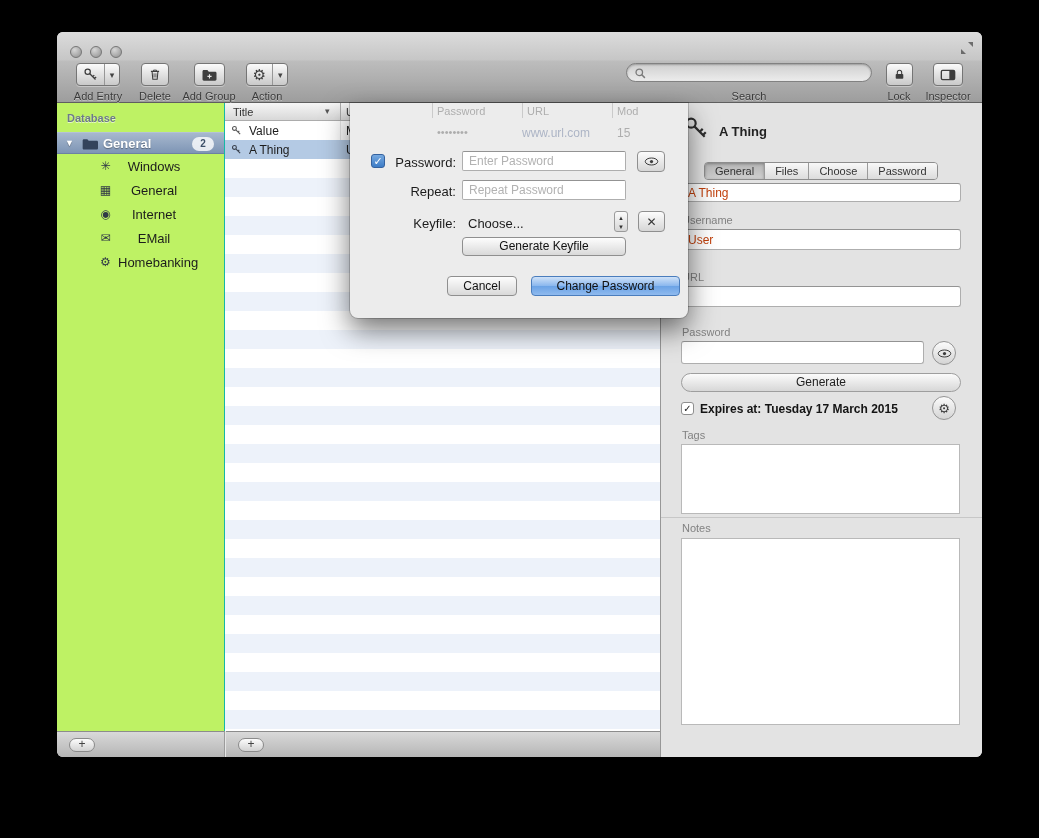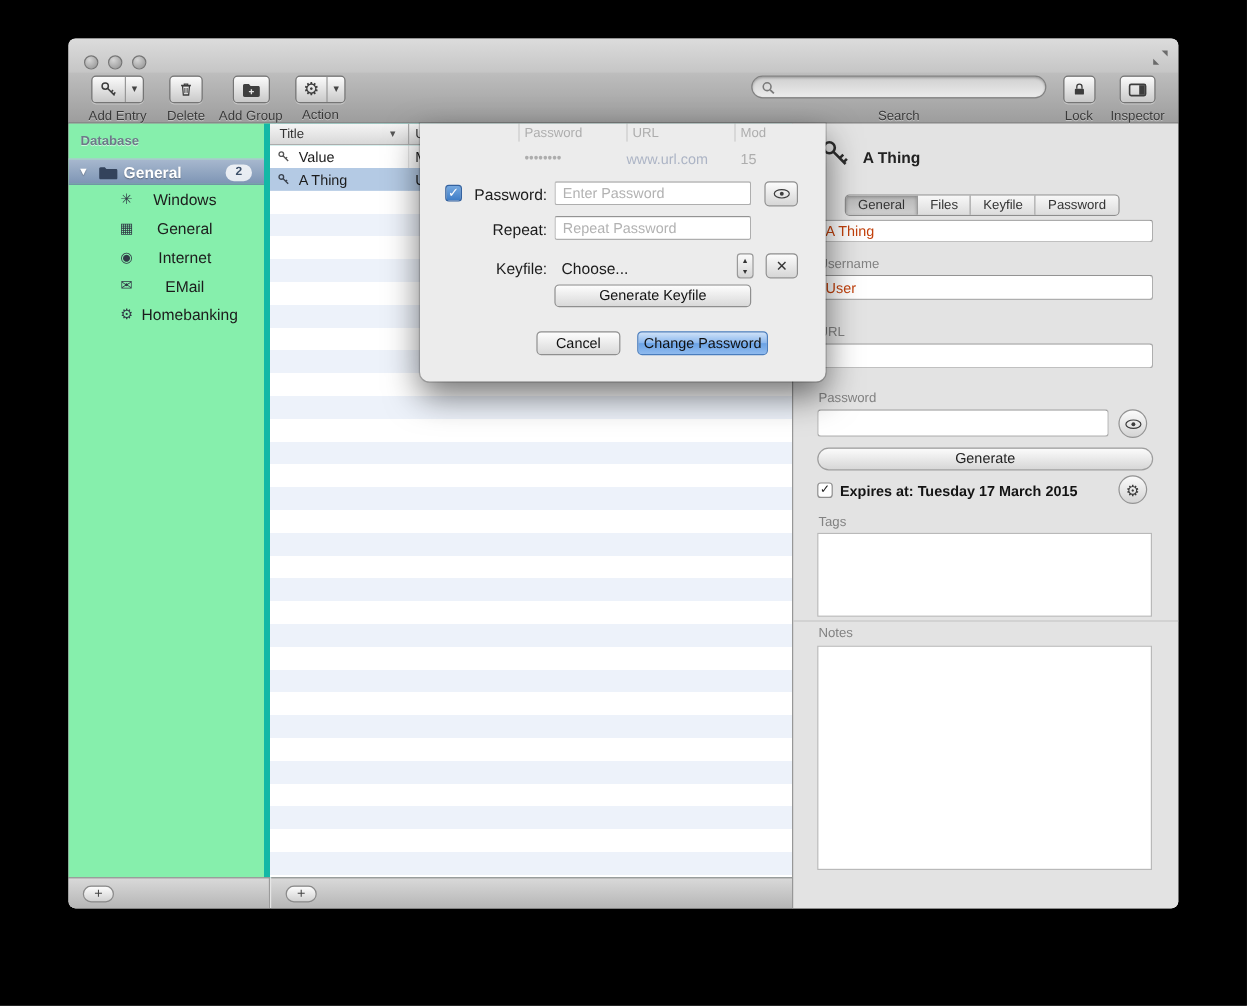--- a/index.html
+++ b/index.html
@@ -31,21 +31,21 @@
 
   .search-wrap { position:relative; display:inline-block; width:246px; height:19px; border-radius:10px;
                  border:1px solid #818181; background:linear-gradient(#cfcfcf,#ececec);
                  box-shadow:inset 0 1px 2px rgba(0,0,0,.25); }
   .search-wrap svg { position:absolute; left:7px; top:3px; }
   .search-wrap input { position:absolute; left:22px; top:1px; right:8px; bottom:1px; border:none; outline:none;
                        background:transparent; font-size:12px; color:#222; }
 
   
   .sidebar { position:absolute; left:0; top:71px; width:168px; height:628px;
-             background:#86efac; border-right:5px solid #14b8a6; }
+             background:#bef264; border-right:1px solid #14b8a6; }
   .sb-header { position:absolute; left:10px; top:9px; font-size:11px; font-weight:bold; color:#6d7a89;
                text-shadow:0 1px 0 rgba(255,255,255,.6); }
   .sb-group { position:absolute; left:0; top:29px; width:100%; height:22px;
               background:linear-gradient(#a7b8ce,#7e95b5); border-top:1px solid #b4c2d4; border-bottom:1px solid #6c82a2;
               color:#fff; font-size:13px; font-weight:bold; text-shadow:0 1px 1px rgba(0,0,0,.35); }
   .sb-group .disclosure { position:absolute; left:8px; top:5px; font-size:9px; color:#fff; }
   .sb-group .folder { position:absolute; left:25px; top:5px; }
   .sb-group .glabel { position:absolute; left:46px; top:3px; }
   .badge { position:absolute; right:10px; top:4px; min-width:22px; height:14px; border-radius:8px; text-align:center;
            background:rgba(255,255,255,.8); color:#3d5069; font-size:10px; font-weight:bold; line-height:14px;
@@ -296,21 +296,21 @@
       <svg width="26" height="26" viewBox="0 0 24 24">
           <circle cx="7.5" cy="7.5" r="4.2" fill="none" stroke="#2e2e2e" stroke-width="2"></circle>
           <path d="M10.5 10.5 L20 20 M15.5 15.5 L18.2 12.8 M18.5 18.5 L21 16" stroke="#2e2e2e" stroke-width="2" fill="none"></path>
         </svg>
     </span>
     <span class="insp-title">A Thing</span>
 
     <div class="seg">
       <div class="active">General</div>
       <div>Files</div>
-      <div>Keyfile</div>
+      <div>Choose</div>
       <div>Password</div>
     </div>
 
     <input class="field" style="position: absolute; left: 20px; top: 80px; width: 280px; height: 19px;" value="A Thing">
 
     <div class="ilabel" style="left:21px;top:111px">Username</div>
     <input class="field" style="position: absolute; left: 20px; top: 126px; width: 280px; height: 21px;" value="User">
 
     <div class="ilabel" style="left:21px;top:168px">URL</div>
     <input class="field" style="position: absolute; left: 20px; top: 183px; width: 280px; height: 21px;" value="">
@@ -376,16 +376,16 @@
     <div style="position:absolute;left:118px;top:113px;font-size:13px;color:#1c1c1c">Choose...</div>
     <div class="stepper">
       <div>▲</div>
       <div>▼</div>
     </div>
     <div class="sq-btn" style="left:288px;top:108px;width:27px">✕</div>
 
     <div class="push-btn" style="left:112px;top:134px;width:164px;height:19px;line-height:17px">Generate Keyfile</div>
 
     <div class="push-btn" style="left:97px;top:173px;width:70px">Cancel</div>
-    <div class="push-btn default" style="left:181px;top:173px;width:109px">Change Password</div>
+    <div class="push-btn default" style="left:181px;top:173px;width:149px">Change Password</div>
   </div>
 
 </div>
 
 </body></html>

